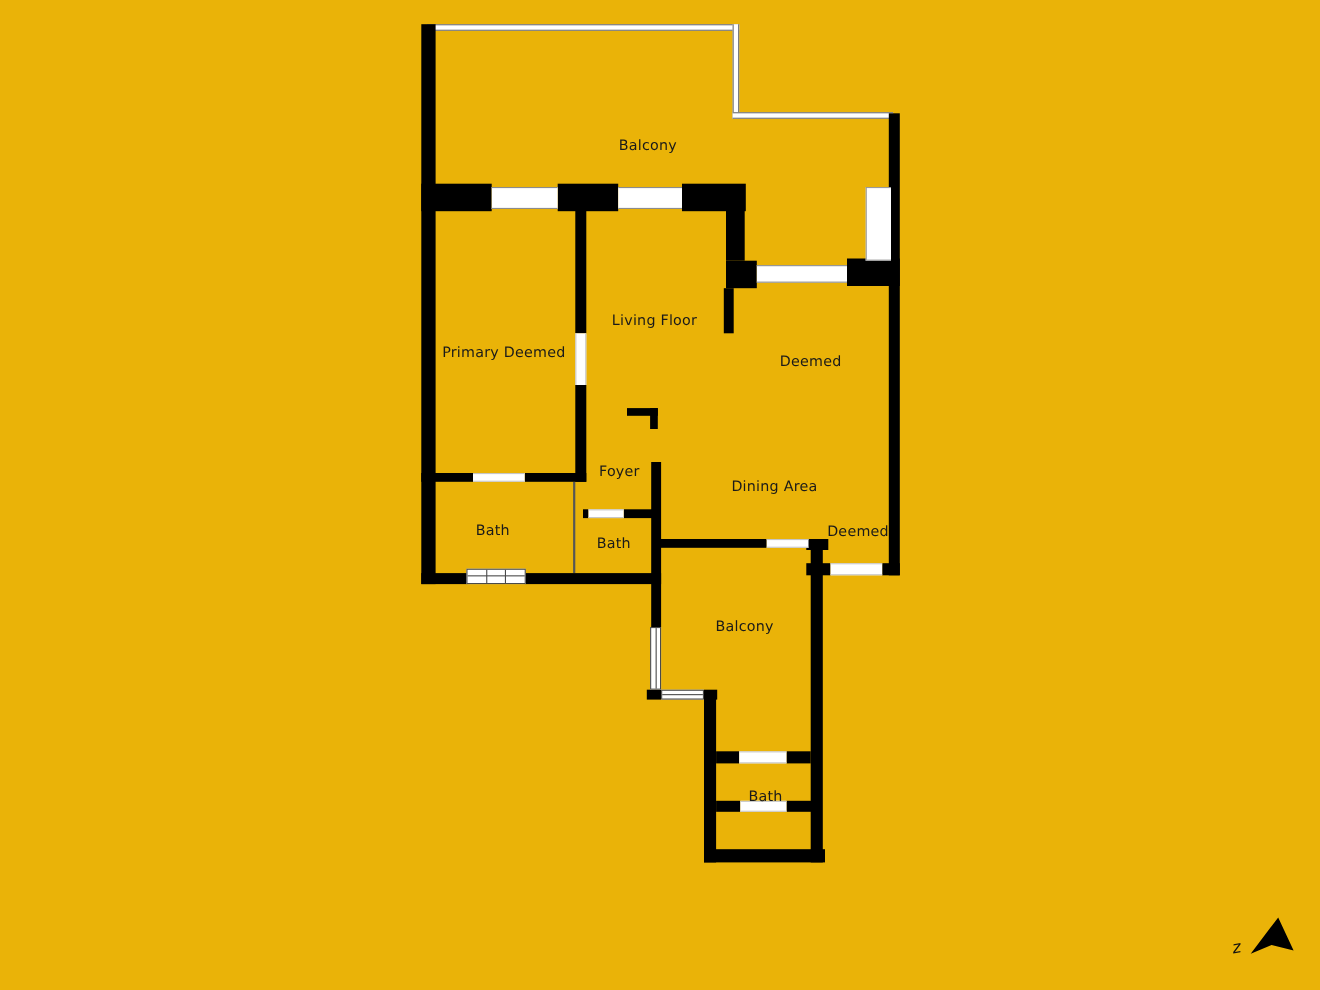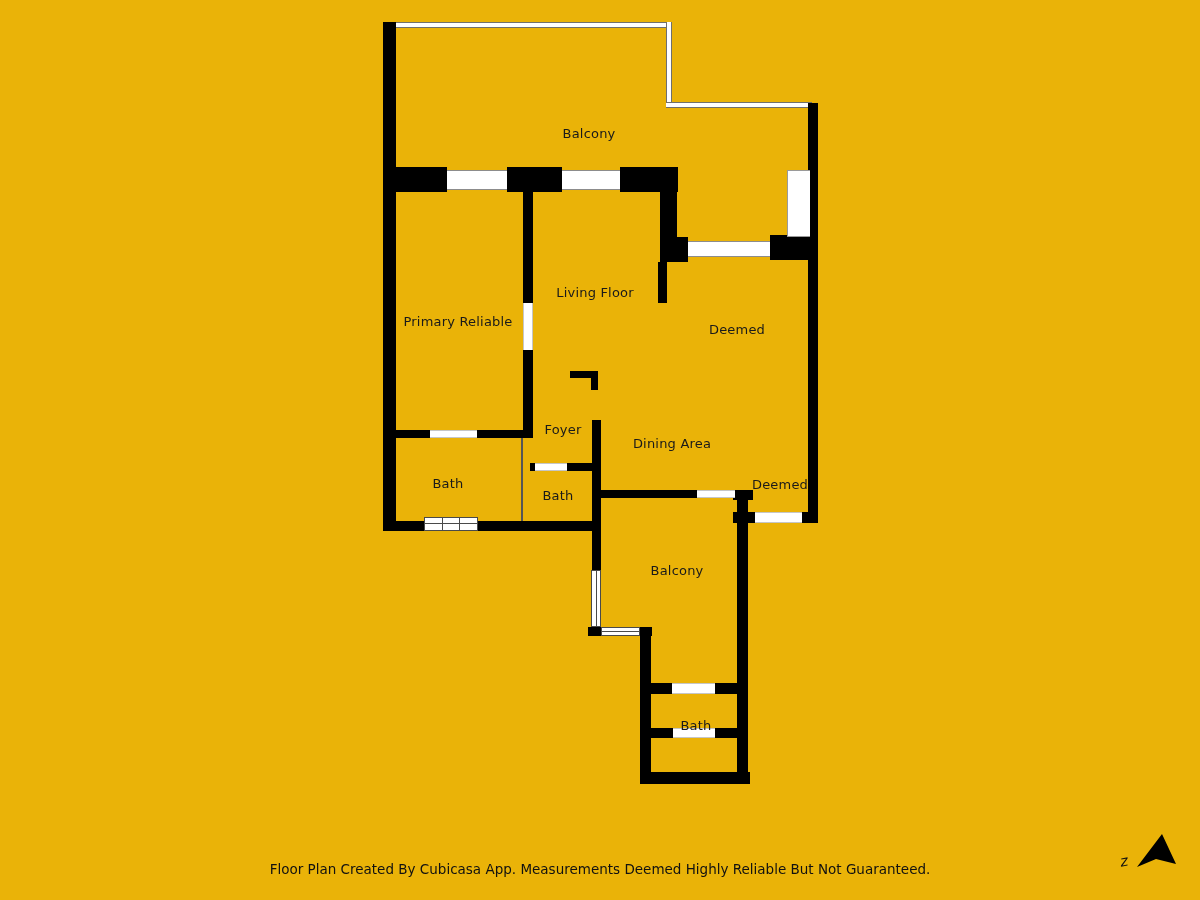--- a/index.html
+++ b/index.html
@@ -92,31 +92,30 @@
     <i style="left:0;top:5px;width:52px;height:1px"></i>
   </div>
   <div class="fwin" style="left:591px;top:570px;width:10px;height:57px">
     <i style="left:4px;top:0;width:1px;height:55px"></i>
   </div>
   <div class="fwin" style="left:601px;top:627px;width:39px;height:9px">
     <i style="left:0;top:3px;width:37px;height:1px"></i>
   </div>
 
   <div class="room-label" style="left:589px;top:133px">Balcony</div>
-  <div class="room-label" style="left:458px;top:321px">Primary Reliable</div>
+  <div class="room-label" style="left:458px;top:321px">Primary Deemed</div>
   <div class="room-label" style="left:595px;top:292px">Living Floor</div>
   <div class="room-label" style="left:737px;top:329px">Deemed</div>
   <div class="room-label" style="left:563px;top:429px">Foyer</div>
-  <div class="room-label" style="left:672px;top:443px">Dining Area</div>
+  <div class="room-label" style="left:704px;top:443px">Dining Area</div>
   <div class="room-label" style="left:780px;top:484px">Deemed</div>
   <div class="room-label" style="left:448px;top:483px">Bath</div>
   <div class="room-label" style="left:558px;top:495px">Bath</div>
   <div class="room-label" style="left:677px;top:570px">Balcony</div>
   <div class="room-label" style="left:696px;top:725px">Bath</div>
 
-  <div class="footer">Floor Plan Created By Cubicasa App. Measurements Deemed Highly Reliable But Not Guaranteed.</div>
 
   <svg class="compass" viewBox="0 0 80 60">
     <polygon points="32,47 57,14 71,44 51,39" fill="#000"></polygon>
     <text x="15" y="46" transform="rotate(-10 20 40)">z</text>
   </svg>
 
 </div>
 
 </body></html>

